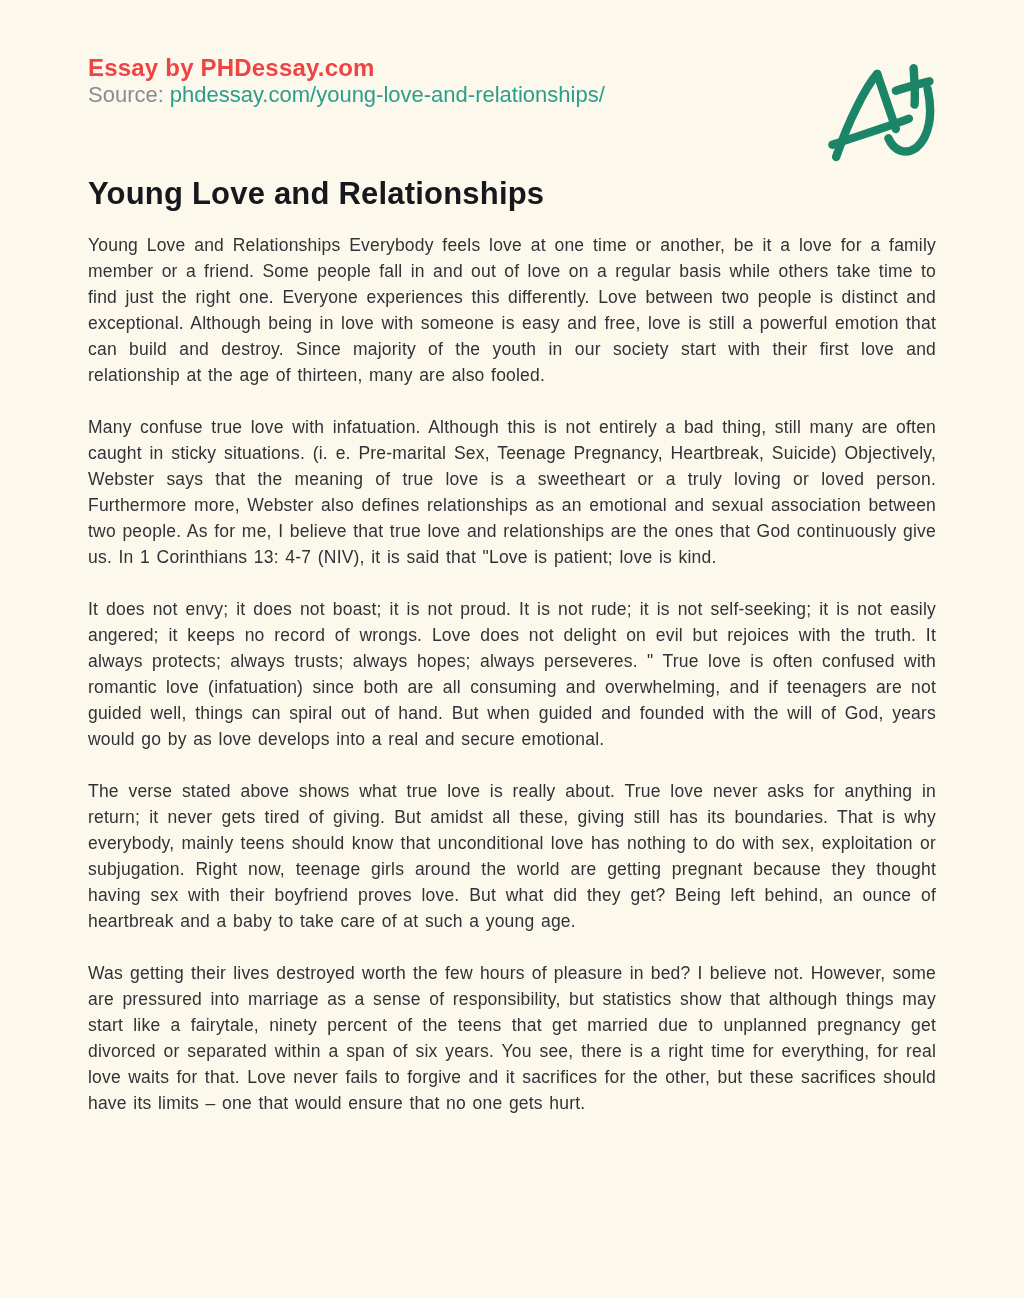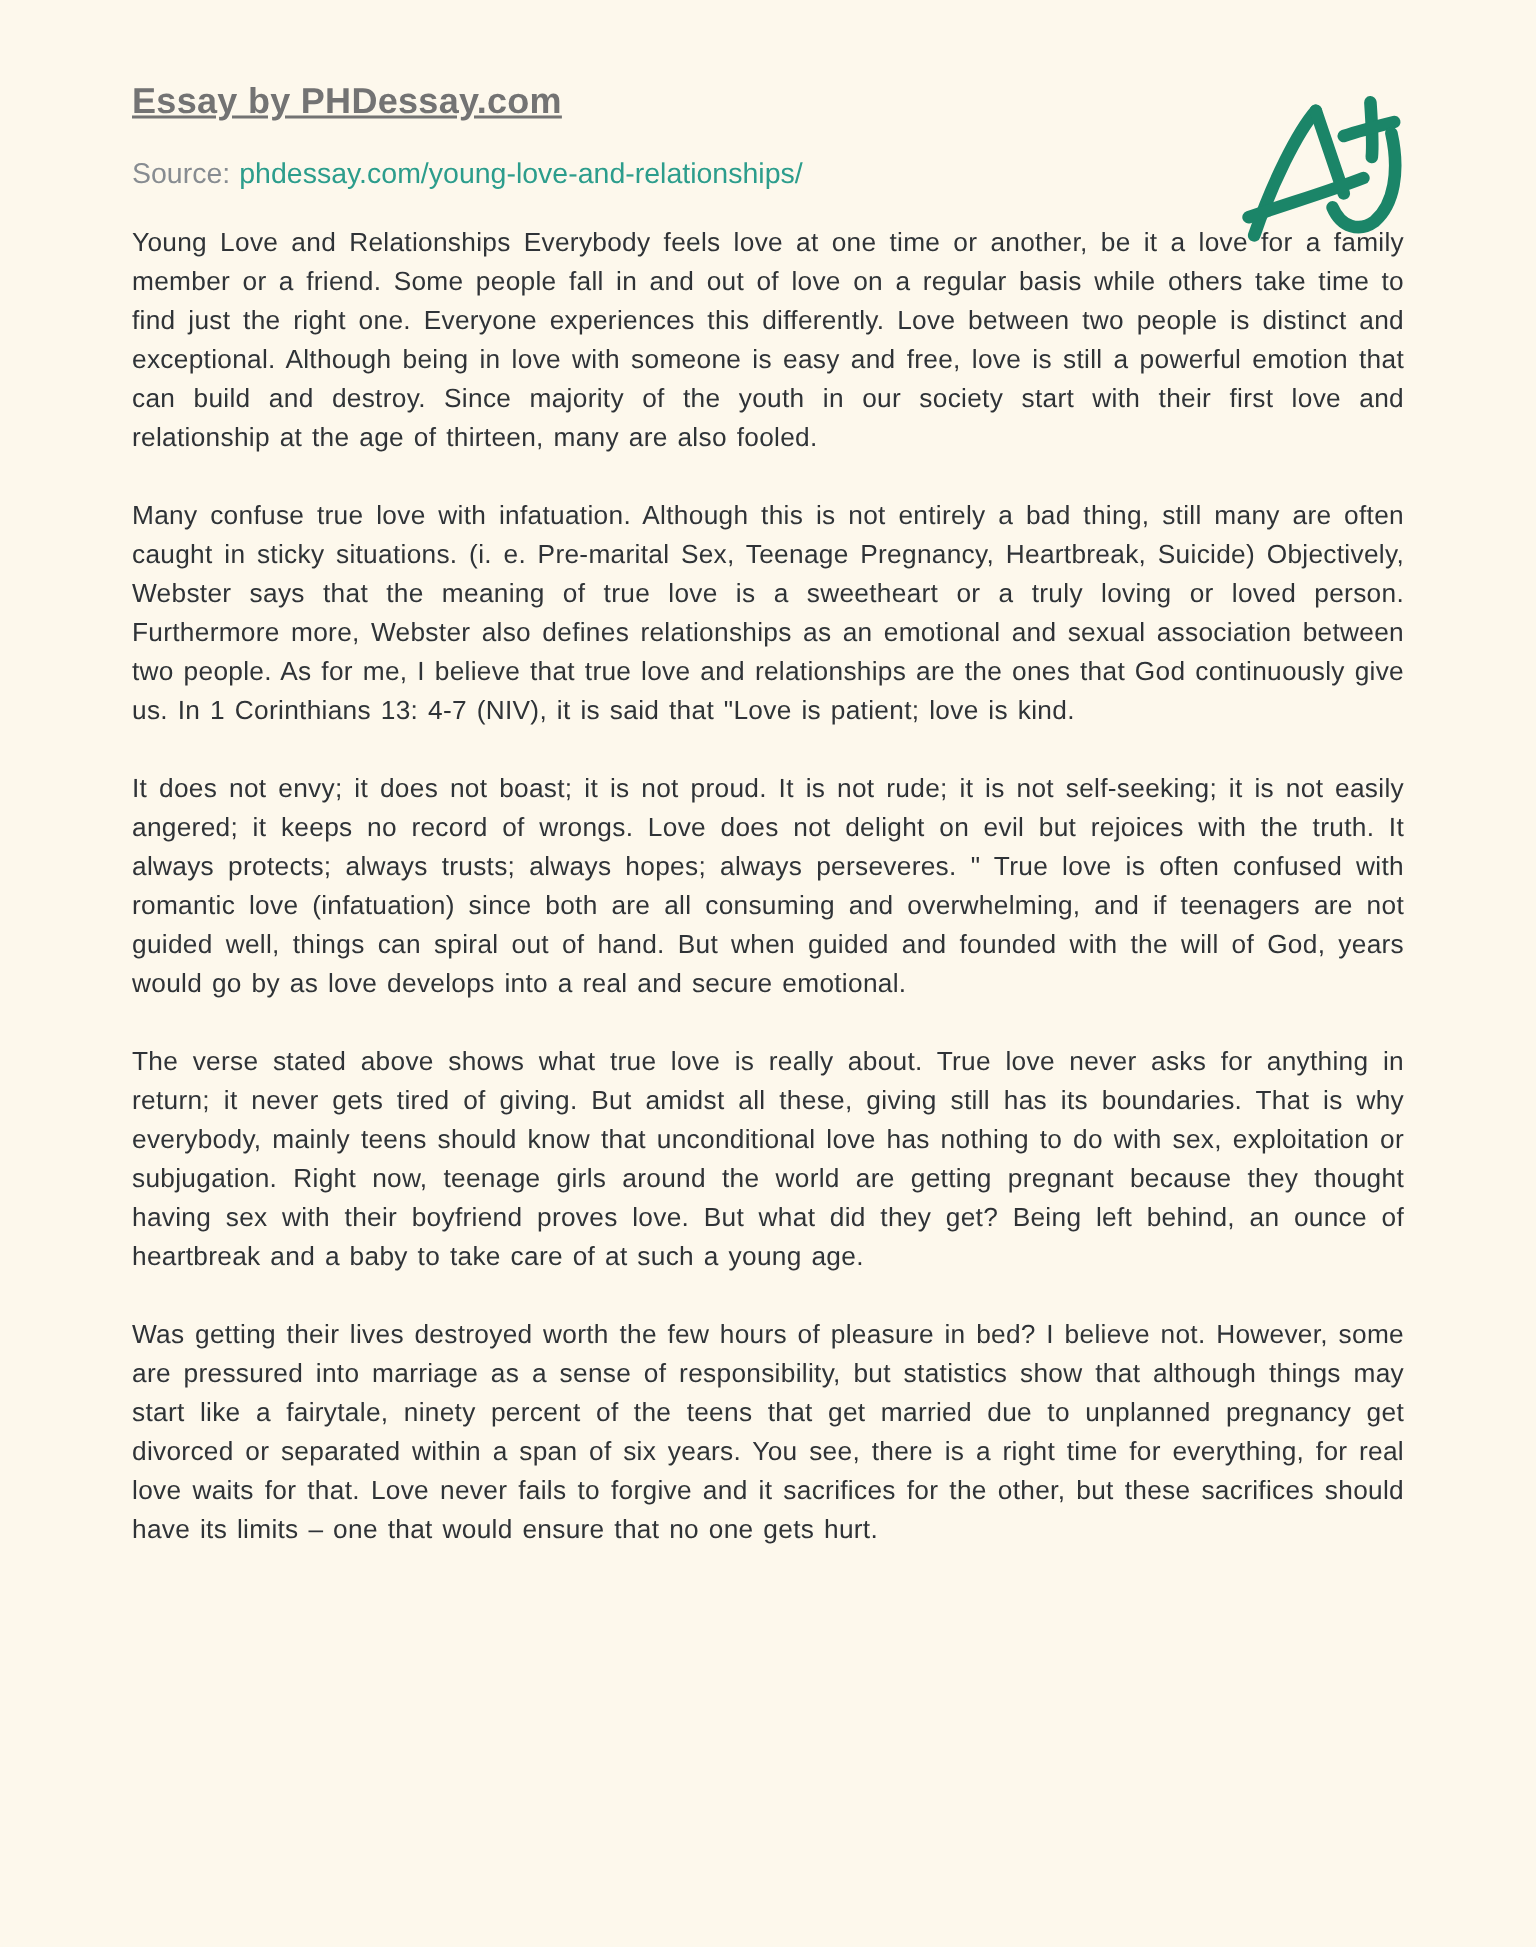--- a/index.html
+++ b/index.html
@@ -16,27 +16,25 @@
   }
 
   .content {
     padding: 54px 88px 0 88px;
   }
 
   .brand {
     font-size: 24px;
     font-weight: 700;
     letter-spacing: 0.2px;
-    color: #737373;
-    text-decoration: underline;
+    color: #ef4444;
   }
 
   .source-row {
-    margin-top: 24px;
-    font-size: 19px;
+    font-size: 22px;
   }
   .source-label {
     color: #878c91;
     margin-right: 6px;
   }
   .source-link {
     color: #2c9d8c;
     text-decoration: none;
     font-weight: 500;
     cursor: pointer;
@@ -96,20 +94,21 @@
         <path d="M9 93 C 38 83, 68 74, 91 65"></path>
 
         <path d="M96 11 C 97 26, 98 40, 97 50"></path>
 
         <path d="M77 35 C 89 31, 101 28, 113 25"></path>
 
         <path d="M111 33 C 117 60, 113 84, 99 96 C 88 104, 75 100, 69 86"></path>
       </svg>
     </div>
 
+    <h1 class="title">Young Love and Relationships</h1>
 
     <div class="article">
       <p>Young Love and Relationships Everybody feels love at one time or another, be it a love for a family member or a friend. Some people fall in and out of love on a regular basis while others take time to find just the right one. Everyone experiences this differently. Love between two people is distinct and exceptional. Although being in love with someone is easy and free, love is still a powerful emotion that can build and destroy. Since majority of the youth in our society start with their first love and relationship at the age of thirteen, many are also fooled.</p>
       <p>Many confuse true love with infatuation. Although this is not entirely a bad thing, still many are often caught in sticky situations. (i. e. Pre-marital Sex, Teenage Pregnancy, Heartbreak, Suicide) Objectively, Webster says that the meaning of true love is a sweetheart or a truly loving or loved person. Furthermore more, Webster also defines relationships as an emotional and sexual association between two people. As for me, I believe that true love and relationships are the ones that God continuously give us. In 1 Corinthians 13: 4-7 (NIV), it is said that "Love is patient; love is kind.</p>
       <p>It does not envy; it does not boast; it is not proud. It is not rude; it is not self-seeking; it is not easily angered; it keeps no record of wrongs. Love does not delight on evil but rejoices with the truth. It always protects; always trusts; always hopes; always perseveres. " True love is often confused with romantic love (infatuation) since both are all consuming and overwhelming, and if teenagers are not guided well, things can spiral out of hand. But when guided and founded with the will of God, years would go by as love develops into a real and secure emotional.</p>
       <p>The verse stated above shows what true love is really about. True love never asks for anything in return; it never gets tired of giving. But amidst all these, giving still has its boundaries. That is why everybody, mainly teens should know that unconditional love has nothing to do with sex, exploitation or subjugation. Right now, teenage girls around the world are getting pregnant because they thought having sex with their boyfriend proves love. But what did they get? Being left behind, an ounce of heartbreak and a baby to take care of at such a young age.</p>
       <p>Was getting their lives destroyed worth the few hours of pleasure in bed? I believe not. However, some are pressured into marriage as a sense of responsibility, but statistics show that although things may start like a fairytale, ninety percent of the teens that get married due to unplanned pregnancy get divorced or separated within a span of six years. You see, there is a right time for everything, for real love waits for that. Love never fails to forgive and it sacrifices for the other, but these sacrifices should have its limits – one that would ensure that no one gets hurt.</p>
     </div>
 
   </div>

